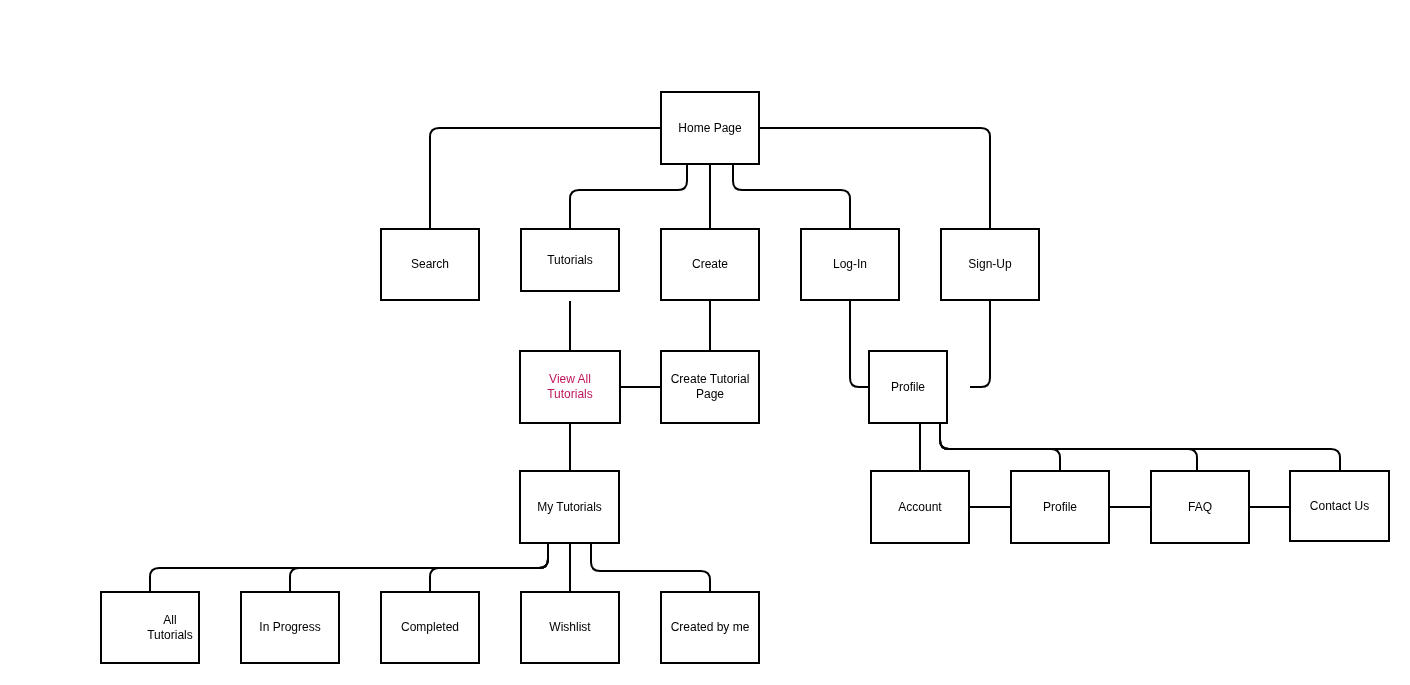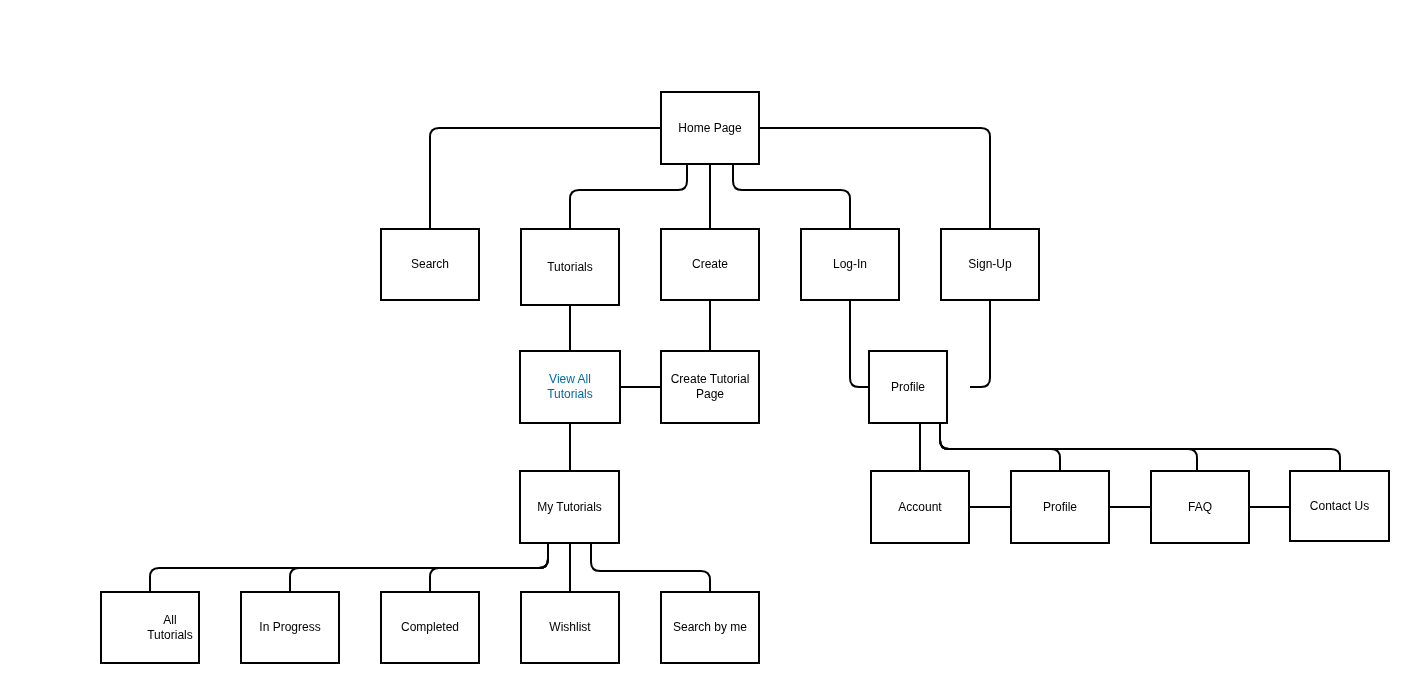--- a/index.html
+++ b/index.html
@@ -72,38 +72,38 @@
     </svg>
 
   <div class="node" style="left: 660px; top: 91px; width: 100px; height: 74px; border-color: rgb(0, 0, 0); background: rgb(255, 255, 255);">
     <span class="node-label" style="color: rgb(0, 0, 0);">Home Page</span>
   </div>
 
   <div class="node" style="left: 380px; top: 228px; width: 100px; height: 73px; border-color: rgb(0, 0, 0); background: rgb(255, 255, 255);">
     <span class="node-label" style="color: rgb(0, 0, 0);">Search</span>
   </div>
 
-  <div class="node" style="left: 520px; top: 228px; width: 100px; height: 78px; border-color: rgb(0, 0, 0); background: rgb(255, 255, 255);">
+  <div class="node" style="left: 520px; top: 228px; width: 100px; height: 64px; border-color: rgb(0, 0, 0); background: rgb(255, 255, 255);">
     <span class="node-label" style="color: rgb(0, 0, 0);">Tutorials</span>
   </div>
 
   <div class="node" style="left: 660px; top: 228px; width: 100px; height: 73px; border-color: rgb(0, 0, 0); background: rgb(255, 255, 255);">
     <span class="node-label" style="color: rgb(0, 0, 0);">Create</span>
   </div>
 
   <div class="node" style="left: 800px; top: 228px; width: 100px; height: 73px; border-color: rgb(0, 0, 0); background: rgb(255, 255, 255);">
     <span class="node-label" style="color: rgb(0, 0, 0);">Log-In</span>
   </div>
 
   <div class="node" style="left: 940px; top: 228px; width: 100px; height: 73px; border-color: rgb(0, 0, 0); background: rgb(255, 255, 255);">
     <span class="node-label" style="color: rgb(0, 0, 0);">Sign-Up</span>
   </div>
 
   <div class="node" style="left: 519px; top: 350px; width: 102px; height: 74px; border-color: rgb(0, 0, 0); background: rgb(255, 255, 255);">
-    <span class="node-label" style="color: #0369a1;">View All Tutorials</span>
+    <span class="node-label" style="color: #be185d;">View All Tutorials</span>
   </div>
 
   <div class="node" style="left: 660px; top: 350px; width: 100px; height: 74px; border-color: rgb(0, 0, 0); background: rgb(255, 255, 255);">
     <span class="node-label" style="color: rgb(0, 0, 0);">Create Tutorial Page</span>
   </div>
 
   <div class="node" style="left: 868px; top: 350px; width: 80px; height: 74px; border-color: rgb(0, 0, 0); background: rgb(255, 255, 255);">
     <span class="node-label" style="color: rgb(0, 0, 0);">Profile</span>
   </div>
 
@@ -137,15 +137,15 @@
 
   <div class="node" style="left: 380px; top: 591px; width: 100px; height: 73px; border-color: rgb(0, 0, 0); background: rgb(255, 255, 255);">
     <span class="node-label" style="color: rgb(0, 0, 0);">Completed</span>
   </div>
 
   <div class="node" style="left: 520px; top: 591px; width: 100px; height: 73px; border-color: rgb(0, 0, 0); background: rgb(255, 255, 255);">
     <span class="node-label" style="color: rgb(0, 0, 0);">Wishlist</span>
   </div>
 
   <div class="node" style="left: 660px; top: 591px; width: 100px; height: 73px; border-color: rgb(0, 0, 0); background: rgb(255, 255, 255);">
-    <span class="node-label" style="color: rgb(0, 0, 0);">Search by me</span>
+    <span class="node-label" style="color: rgb(0, 0, 0);">Created by me</span>
   </div>
 </div>
 
 </body></html>

